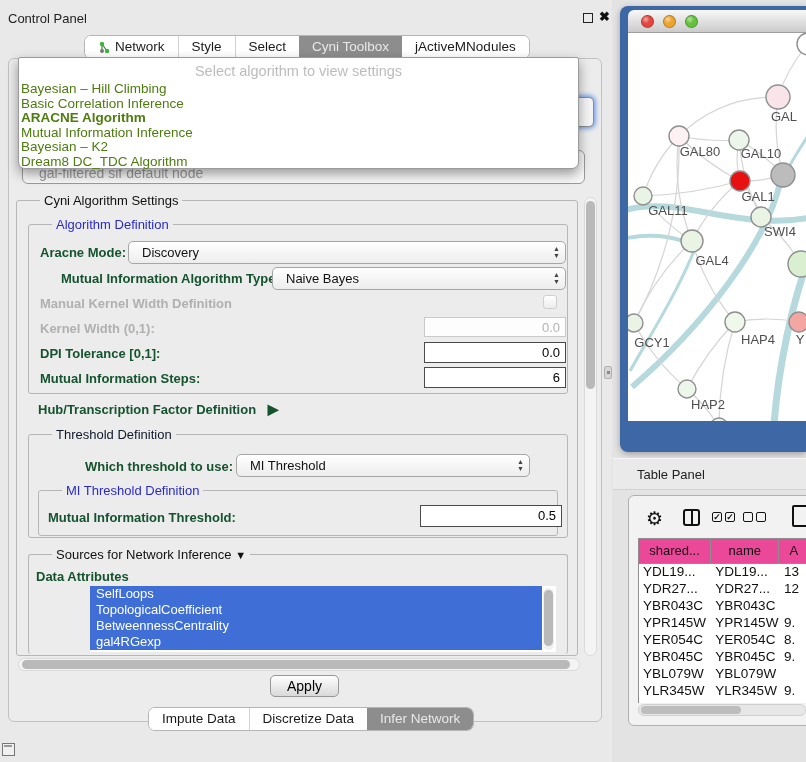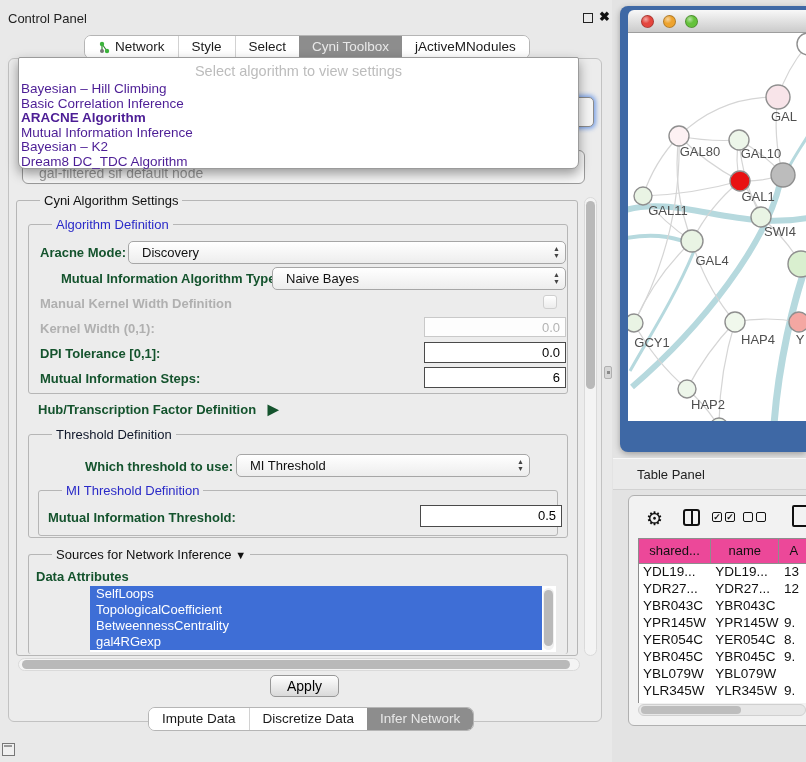--- a/index.html
+++ b/index.html
@@ -23,21 +23,21 @@
   
   #content-panel { left:8px; top:58px; width:594px; height:664px; background:#ececec; border:1px solid #c2c2c2; border-radius:6px; }
 
   
   #hidden-combo-right { left:540px; top:97px; width:54px; height:30px; border:1px solid #8a8a8a; border-radius:5px; background:#f4f4f4; box-shadow:0 0 4px 2px rgba(90,140,230,.75); z-index:1; }
   #hidden-combo-bottom { left:22px; top:150px; width:563px; height:34px; border:1px solid #9a9a9a; border-radius:6px; background:#f7f7f7; z-index:1; font-size:14px; color:#9a9a9a; padding:14px 0 0 16px; overflow:hidden; }
 
   
   #algo-popup { left:18px; top:57px; width:561px; height:112px; background:#fff; border:1px solid #9b9b9b; border-radius:2px 2px 7px 7px; box-shadow:0 5px 12px rgba(0,0,0,.38); z-index:30; }
   #algo-placeholder { text-align:center; font-size:14.5px; color:#bcbcbc; padding-top:5px; height:24px; }
-  .opt { font-size:13.5px; line-height:14.6px; padding-left:2px; color:#4c1d95; white-space:nowrap; }
+  .opt { font-size:13.5px; line-height:14.6px; padding-left:2px; color:#4d7c0f; white-space:nowrap; }
   .opt.bold { font-weight:bold; }
 
   
   .grp { position:absolute; border:1px solid #b6b6b6; border-radius:3px; }
   .grp > .legend { position:absolute; top:-8px; left:23px; background:#ececec; padding:0 4px; font-size:13px; white-space:nowrap; }
   .legend.blue { color:#2a2ac8; }
   .legend.green { color:#0f172a; }
 
   .lbl { position:absolute; font-size:13px; font-weight:bold; color:#14532d; white-space:nowrap; }
   .lbl.dis { color:#b0b0b0; }

